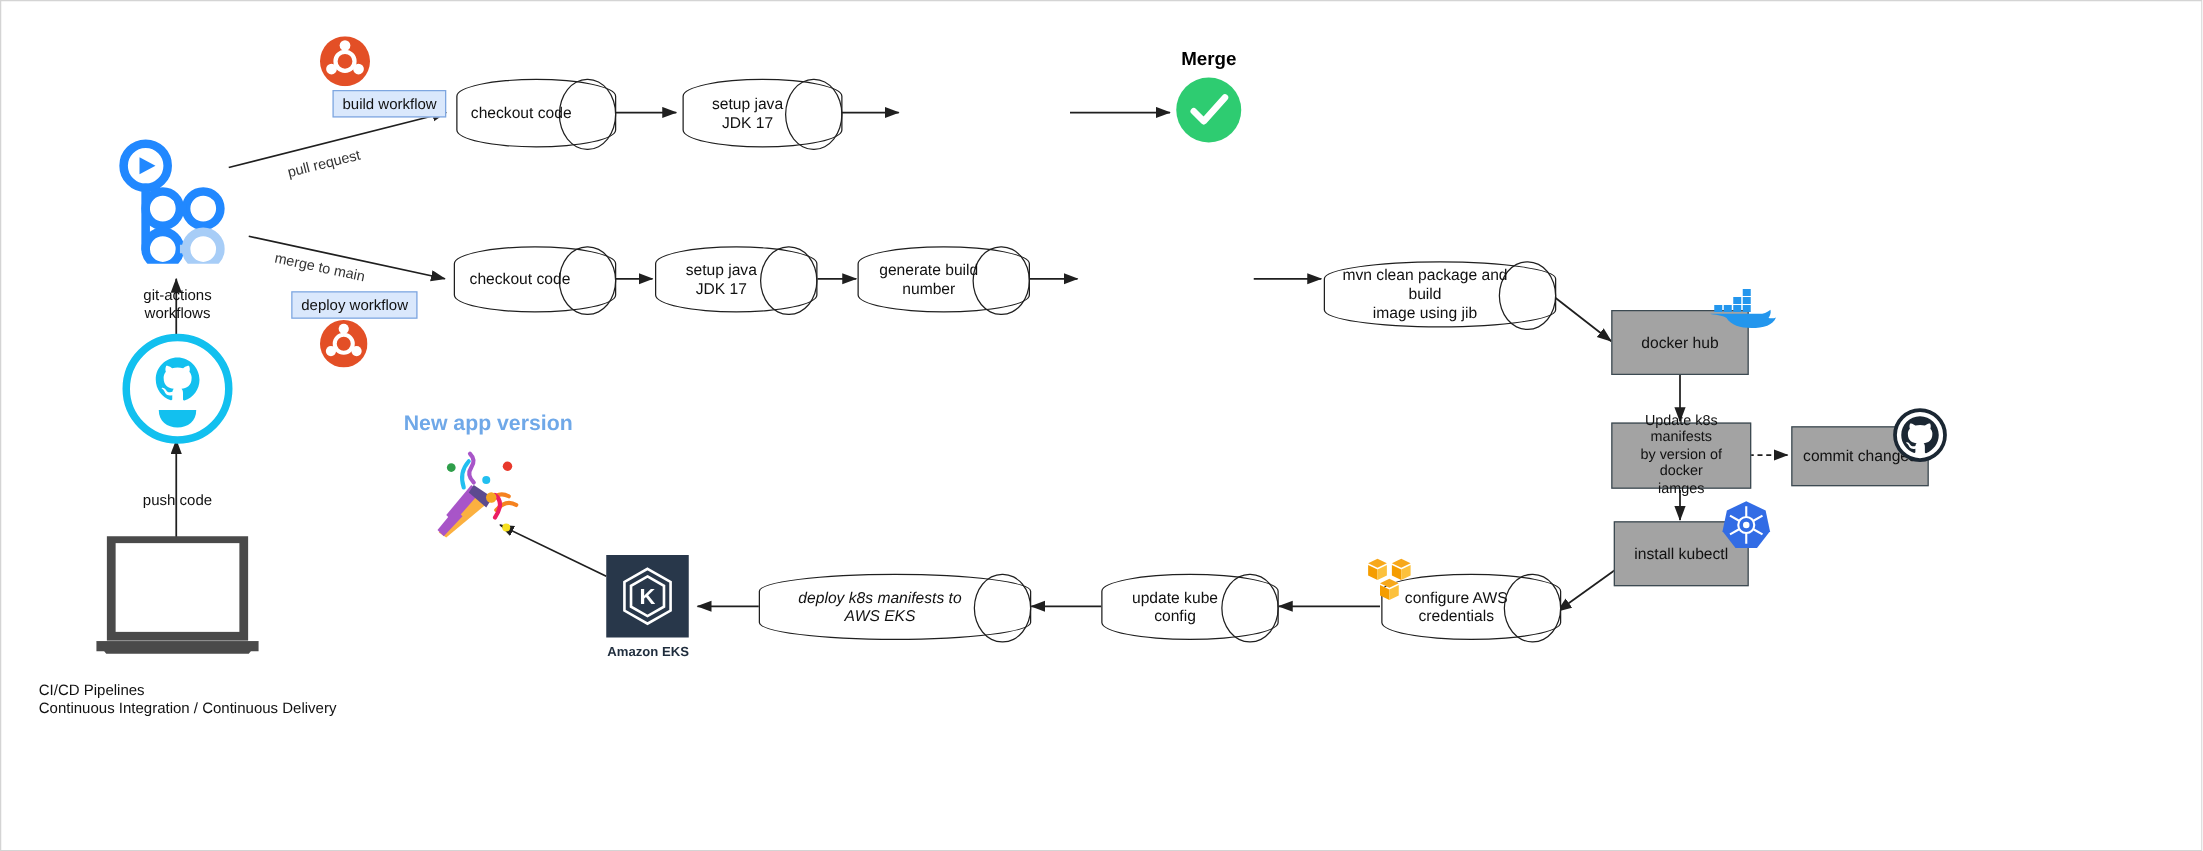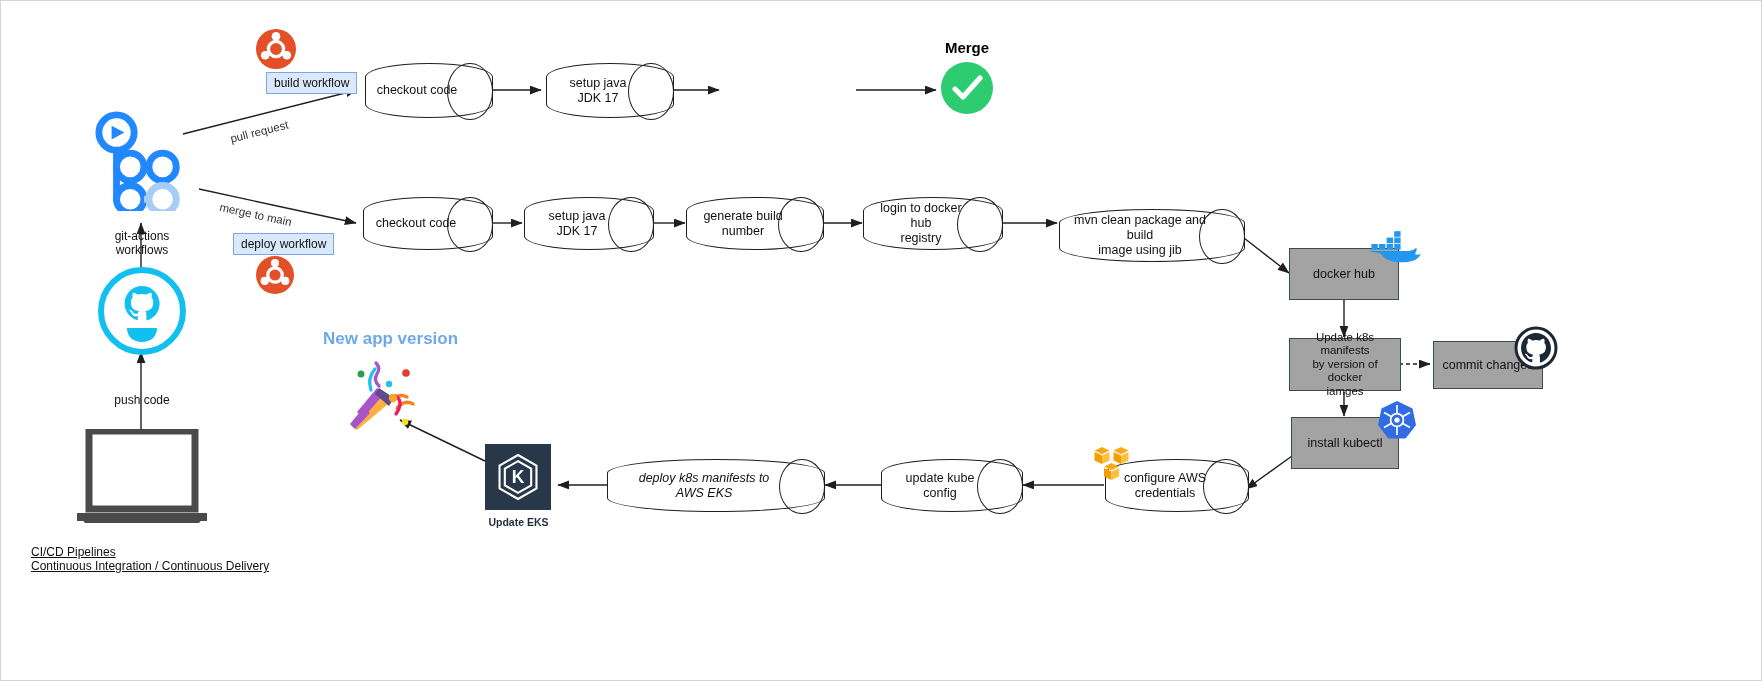--- a/index.html
+++ b/index.html
@@ -68,21 +68,21 @@
     white-space:pre; text-align:center;
   }
   .edge-lbl {
     position:absolute;
     font-size:11.5px; color:#333; white-space:nowrap;
     transform-origin:left top;
   }
   .merge-title { font-size:15px; font-weight:bold; color:#000; }
   .newapp { font-size:17px; font-weight:bold; color:#6fa8e8; white-space:nowrap; }
   .eks-cap { font-size:10.5px; font-weight:bold; color:#1f2d3d; white-space:nowrap; }
-  .footer { position:absolute; font-size:12px; line-height:15px; color:#111; white-space:pre;text-decoration:underline; }
+  .footer { position:absolute; font-size:12px; line-height:15px; color:#111; white-space:pre; }
 
   
   .icon { position:absolute; }
   .green-check {
     position:absolute; width:52px; height:52px; border-radius:50%;
     background:#2ecc71; display:flex; align-items:center; justify-content:center;
   }
   .eks-box {
     position:absolute; width:66px; height:66px; background:#28374a;
     display:flex; align-items:center; justify-content:center;
@@ -219,24 +219,20 @@
 
   <div class="cyl" style="left:362px; top:196px; width:130px; height:53px;">
     <span class="txt">checkout code</span>
   </div>
   <div class="cyl" style="left:523px; top:196px; width:130px; height:53px;">
     <span class="txt">setup java JDK 17</span>
   </div>
   <div class="cyl" style="left:685px; top:196px; width:138px; height:53px;">
     <span class="txt" style="white-space: pre-line;">generate build
 number</span>
-  </div>
-  <div class="cyl" style="left:862px; top:196px; width:140px; height:53px;">
-    <span class="txt" style="white-space: pre-line;">login to docker hub
-registry</span>
   </div>
   <div class="cyl" style="left:1058px; top:196px; width:186px; height:53px;margin-top:12px;">
     <span class="txt" style="white-space: pre-line;">mvn clean package and build
 image using jib</span>
   </div>
 
   <div class="rect" style="left:1288px; top:247px; width:110px; height:52px;">
     <span>docker hub</span>
   </div>
   <div class="icon" style="left:1366px; top:229px; width:56px; height:40px;">
@@ -315,21 +311,21 @@
 
   <div class="eks-box" style="left:484px; top:443px;">
     <svg viewBox="0 0 66 66" width="58" height="58">
       <g fill="none" stroke="#ffffff" stroke-width="2.4">
         <path d="M33 8 L54 20 L54 46 L33 58 L12 46 L12 20 Z"></path>
         <path d="M33 15 L48 23.5 L48 42.5 L33 51 L18 42.5 L18 23.5 Z"></path>
       </g>
       <text x="33" y="40" font-family="Liberation Sans, sans-serif" font-size="20" font-weight="bold" fill="#ffffff" text-anchor="middle">K</text>
     </svg>
   </div>
-  <div class="lbl eks-cap" style="left:470px; top:514px; width:95px;">Update EKS</div>
+  <div class="lbl eks-cap" style="left:470px; top:514px; width:95px;">Amazon EKS</div>
 
   <div class="lbl newapp" style="left:322px; top:331px;">New app version</div>
   <div class="icon" style="left:336px; top:355px; width:96px; height:78px;">
     <svg viewBox="0 0 96 78" width="96" height="78">
       <path d="M14 70 L44 34 L56 44 L20 74 Z" fill="#fbb040"></path>
       <path d="M20 56 L40 32 L47 38 L26 62 Z" fill="#a855c8"></path>
       <path d="M13 68 L27 51 L33 57 L18 73 Z" fill="#a855c8"></path>
       <path d="M42 32 L57 42 L52 50 L38 38 Z" fill="#5c4a8f"></path>
       <g fill="none" stroke-width="3.3" stroke-linecap="round">
         <path d="M42 30 q-6 -6 -2 -12 q4 -6 -1 -11" stroke="#a855c8"></path>

